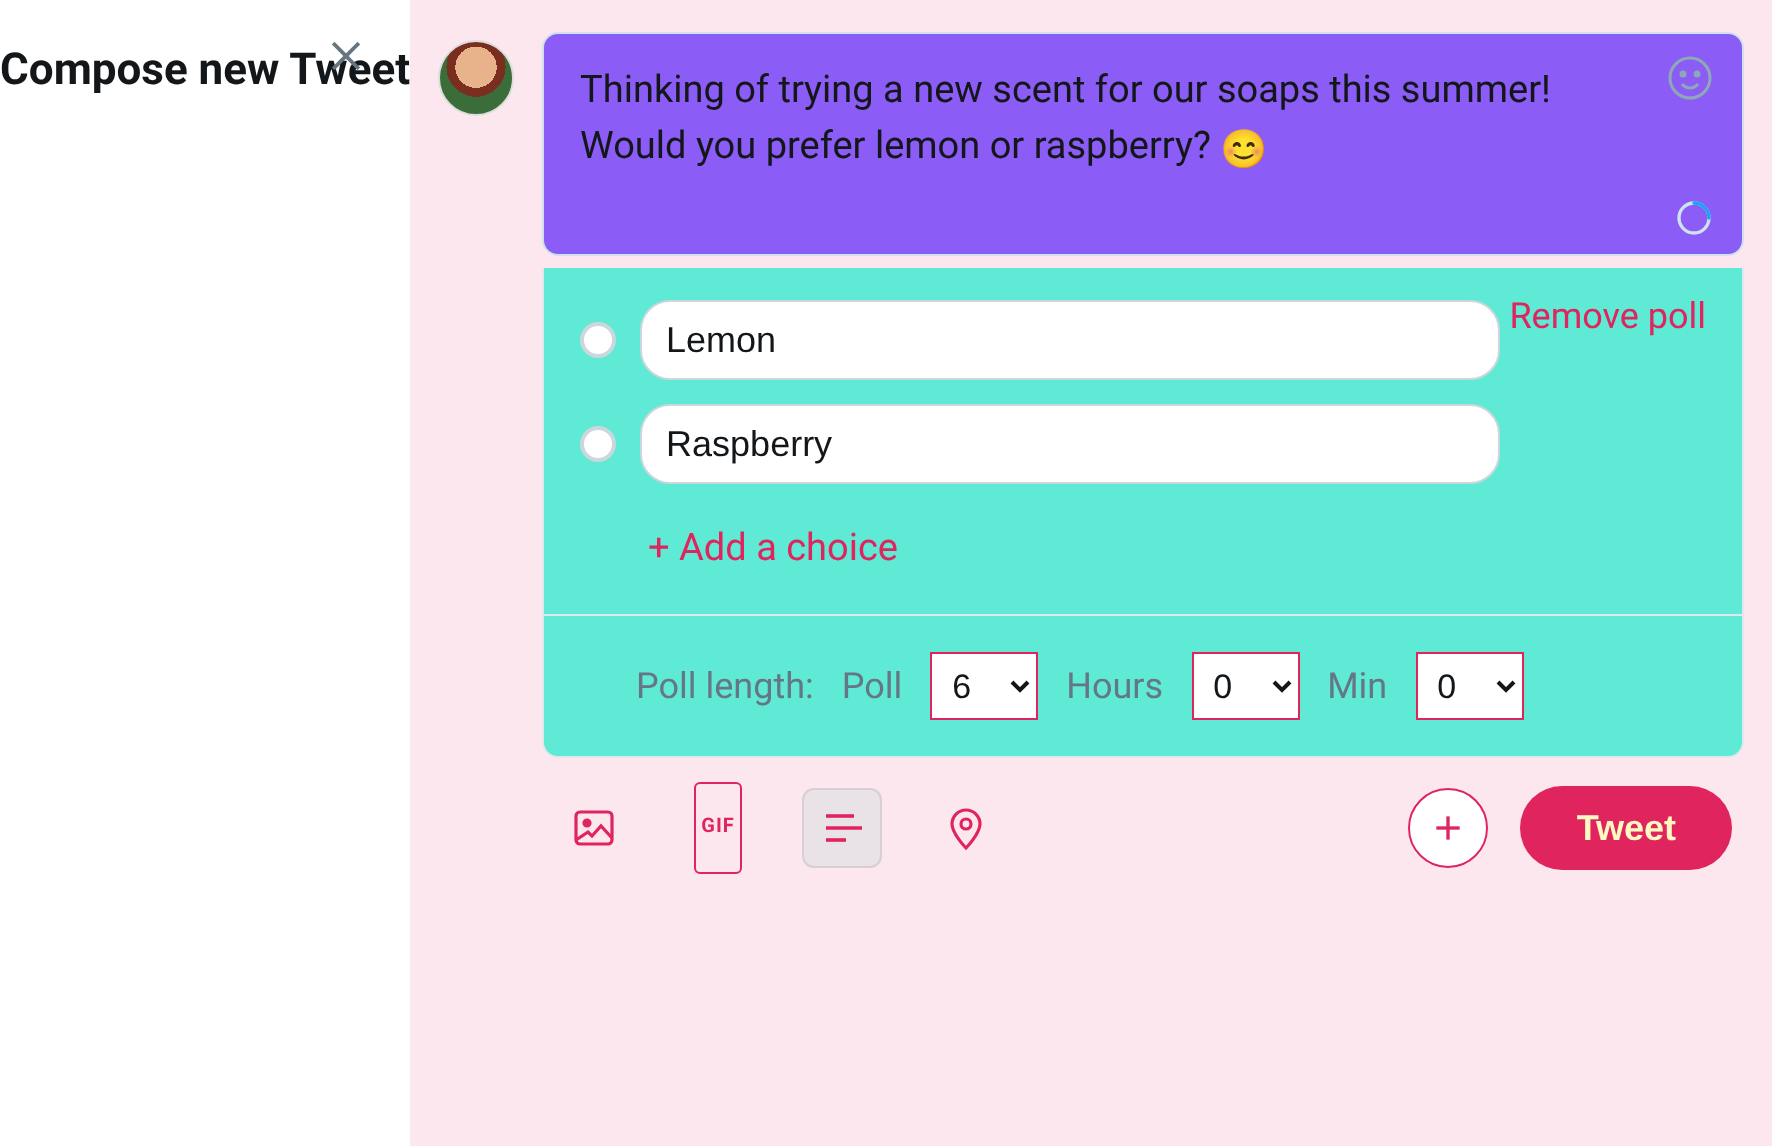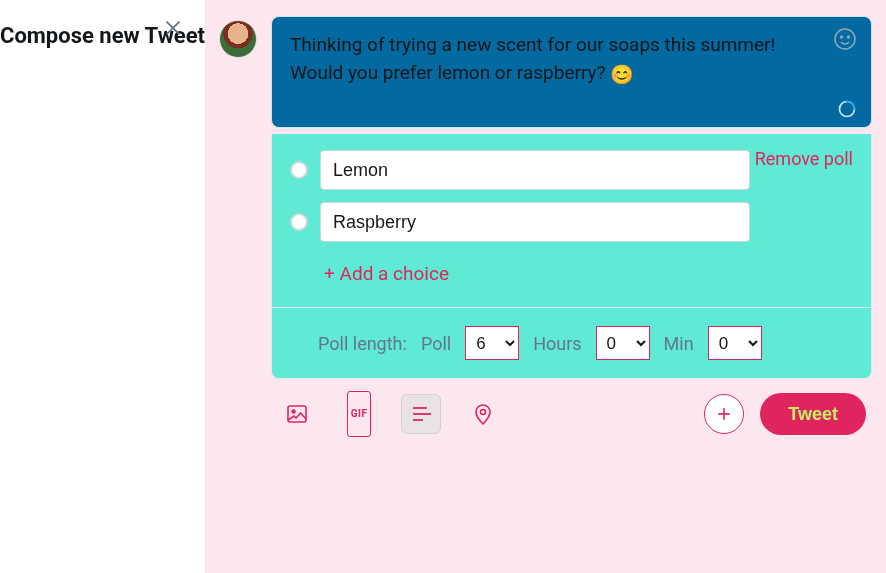--- a/index.html
+++ b/index.html
@@ -58,21 +58,21 @@
     background: radial-gradient(circle at 50% 35%, #e8b28a 0 35%, #7a2e1f 35% 50%, #3a6d3a 50% 100%);
     border: 1px solid #ddd;
     margin-top: 4px;
   }
   .compose-col {
     flex:1;
     display:flex;
     flex-direction:column;
   }
   .tweet-box {
-    background:#0369a1;
+    background:#8b5cf6;
     border:1px solid #cfe3ef;
     border-radius:8px;
     padding: 14px 18px 10px 18px;
     position:relative;
     min-height: 112px;
   }
   .tweet-text {
     color:#14171a;
     font-size:19px;
     line-height:1.45;
@@ -127,21 +127,21 @@
     border-radius:50%;
     border:2px solid #ccd6dd;
     background:#fff;
     flex:0 0 18px;
   }
   .poll-input {
     width: 430px;
     max-width: 430px;
     height:40px;
     border:1px solid #ccd6dd;
-    border-radius:4px;
+    border-radius:15px;
     background:#fff;
     font-size:18px;
     padding: 0 12px;
     color:#14171a;
   }
   .add-choice {
     color:#e0245e;
     font-size:19px;
     cursor:pointer;
     padding: 8px 0 18px 34px;
@@ -217,21 +217,21 @@
     border:1px solid #e0245e;
     color:#e0245e;
     display:flex;
     align-items:center;
     justify-content:center;
     font-size:24px;
     cursor:pointer;
   }
   .tweet-btn {
     background:#e0245e;
-    color:#bef264;
+    color:#fef9c3;
     font-weight:700;
     font-size:18px;
     border:none;
     border-radius:22px;
     height:42px;
     padding: 0 28px;
     cursor:pointer;
   }
 </style>
 </head>

